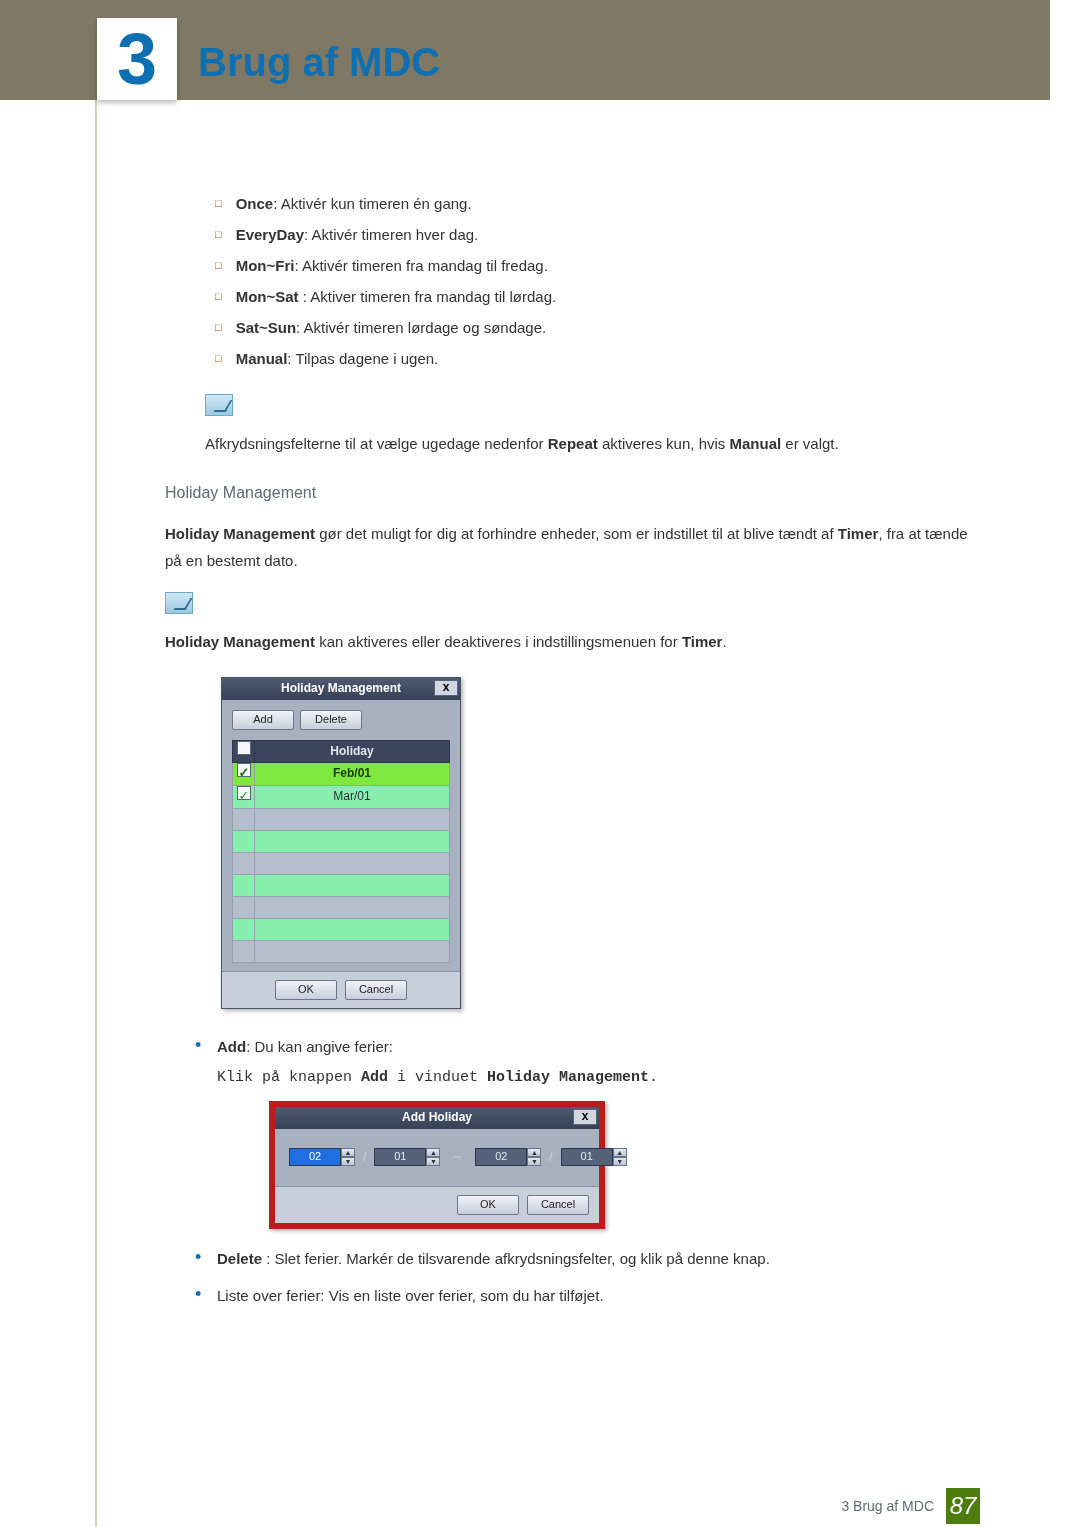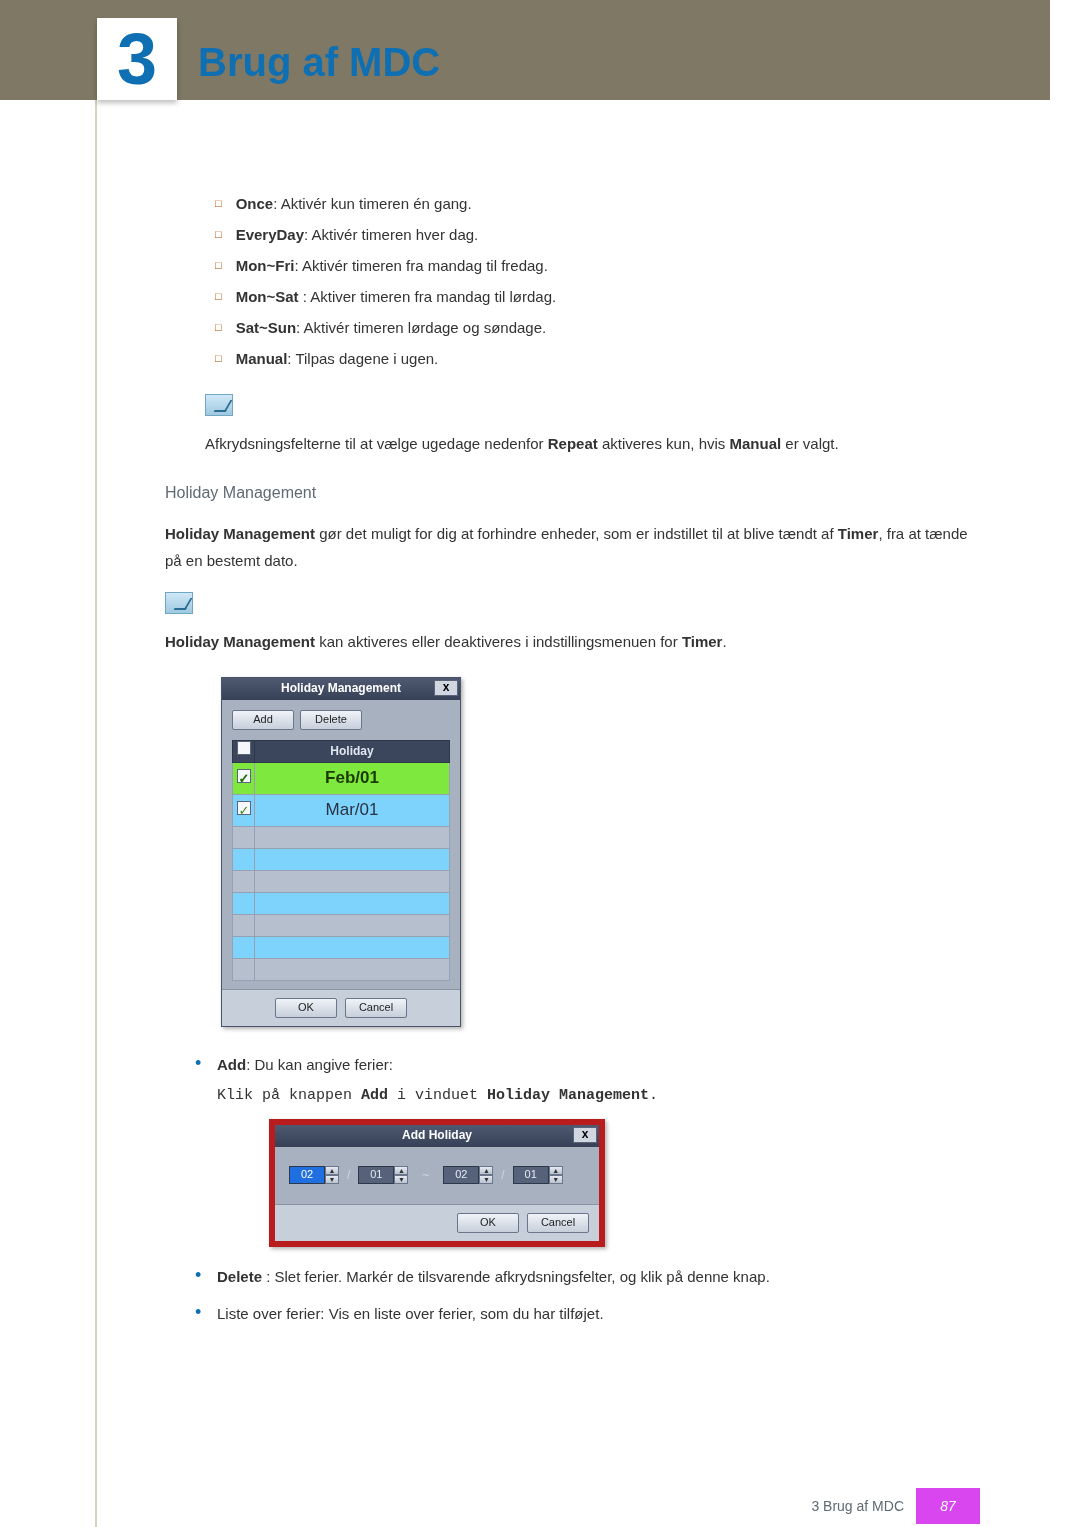--- a/index.html
+++ b/index.html
@@ -146,35 +146,35 @@
     align-items: center; justify-content: center;
     min-width: 62px; height: 20px;
     background: linear-gradient(#f0f3f8, #c7cfdb);
     border: 1px solid #6b768a;
     border-radius: 2px;
     font-size: 11px;
     color: #222;
     cursor: pointer;
   }
   .btn-row { display: flex; gap: 6px; margin-bottom: 10px; }
-  .hm-table { width: 100%; border-collapse: collapse; background: #7dd3fc; }
+  .hm-table { width: 100%; border-collapse: collapse; background: #86efac; }
   .hm-table th {
     background: #3b465d;
     color: #dfe6f1;
     font-weight: 700;
     font-size: 12px;
     height: 22px;
     border: 1px solid #2e384b;
   }
   .hm-table th.chk-col { width: 22px; }
   .hm-table td {
     height: 22px;
     border: 1px solid #97a0b0;
     text-align: center;
-    font-size: 17px;
+    font-size: 12px;
     color: #2a3140;
   }
   .hm-table tr.sel td { background: #7ee83f; color: #1a3a00; font-weight: 700; }
   .hm-table tr.alt td { background: #b6bfcd; }
   .chk {
     display: inline-block;
     width: 14px; height: 14px;
     background: #f5f7fa;
     border: 1px solid #5a6478;
     position: relative;
@@ -223,21 +223,21 @@
     align-items: center;
     gap: 6px;
     color: #dfe6f1;
   }
   .spin-field {
     display: inline-flex;
     align-items: stretch;
     height: 18px;
   }
   .spin-field .val {
-    width: 36px;
+    width: 52px;
     background: #56617a;
     color: #e6ebf3;
     border: 1px solid #2e384b;
     display: inline-flex;
     align-items: center;
     justify-content: center;
     font-size: 11px;
   }
   .spin-field.hl .val { background: #1f6fe0; color: #fff; }
   .spin-btns {
@@ -271,25 +271,25 @@
     height: 42px;
     display: flex;
     align-items: center;
     justify-content: flex-end;
     padding-right: 100px;
     gap: 12px;
     font-size: 14px;
     color: #5f6a72;
   }
   .pg-box {
-    background: #d946ef;
+    background: #4d7c0f;
     color: #fff;
-    width: 64px; height: 36px;
+    width: 34px; height: 36px;
     display: flex; align-items: center; justify-content: center;
-    font-size: 14px;
+    font-size: 24px;
     font-style: italic;
     font-weight: 400;
   }
 </style>
 </head>
 <body>
 
 <div class="page">
   <div class="side-rule"></div>
 

